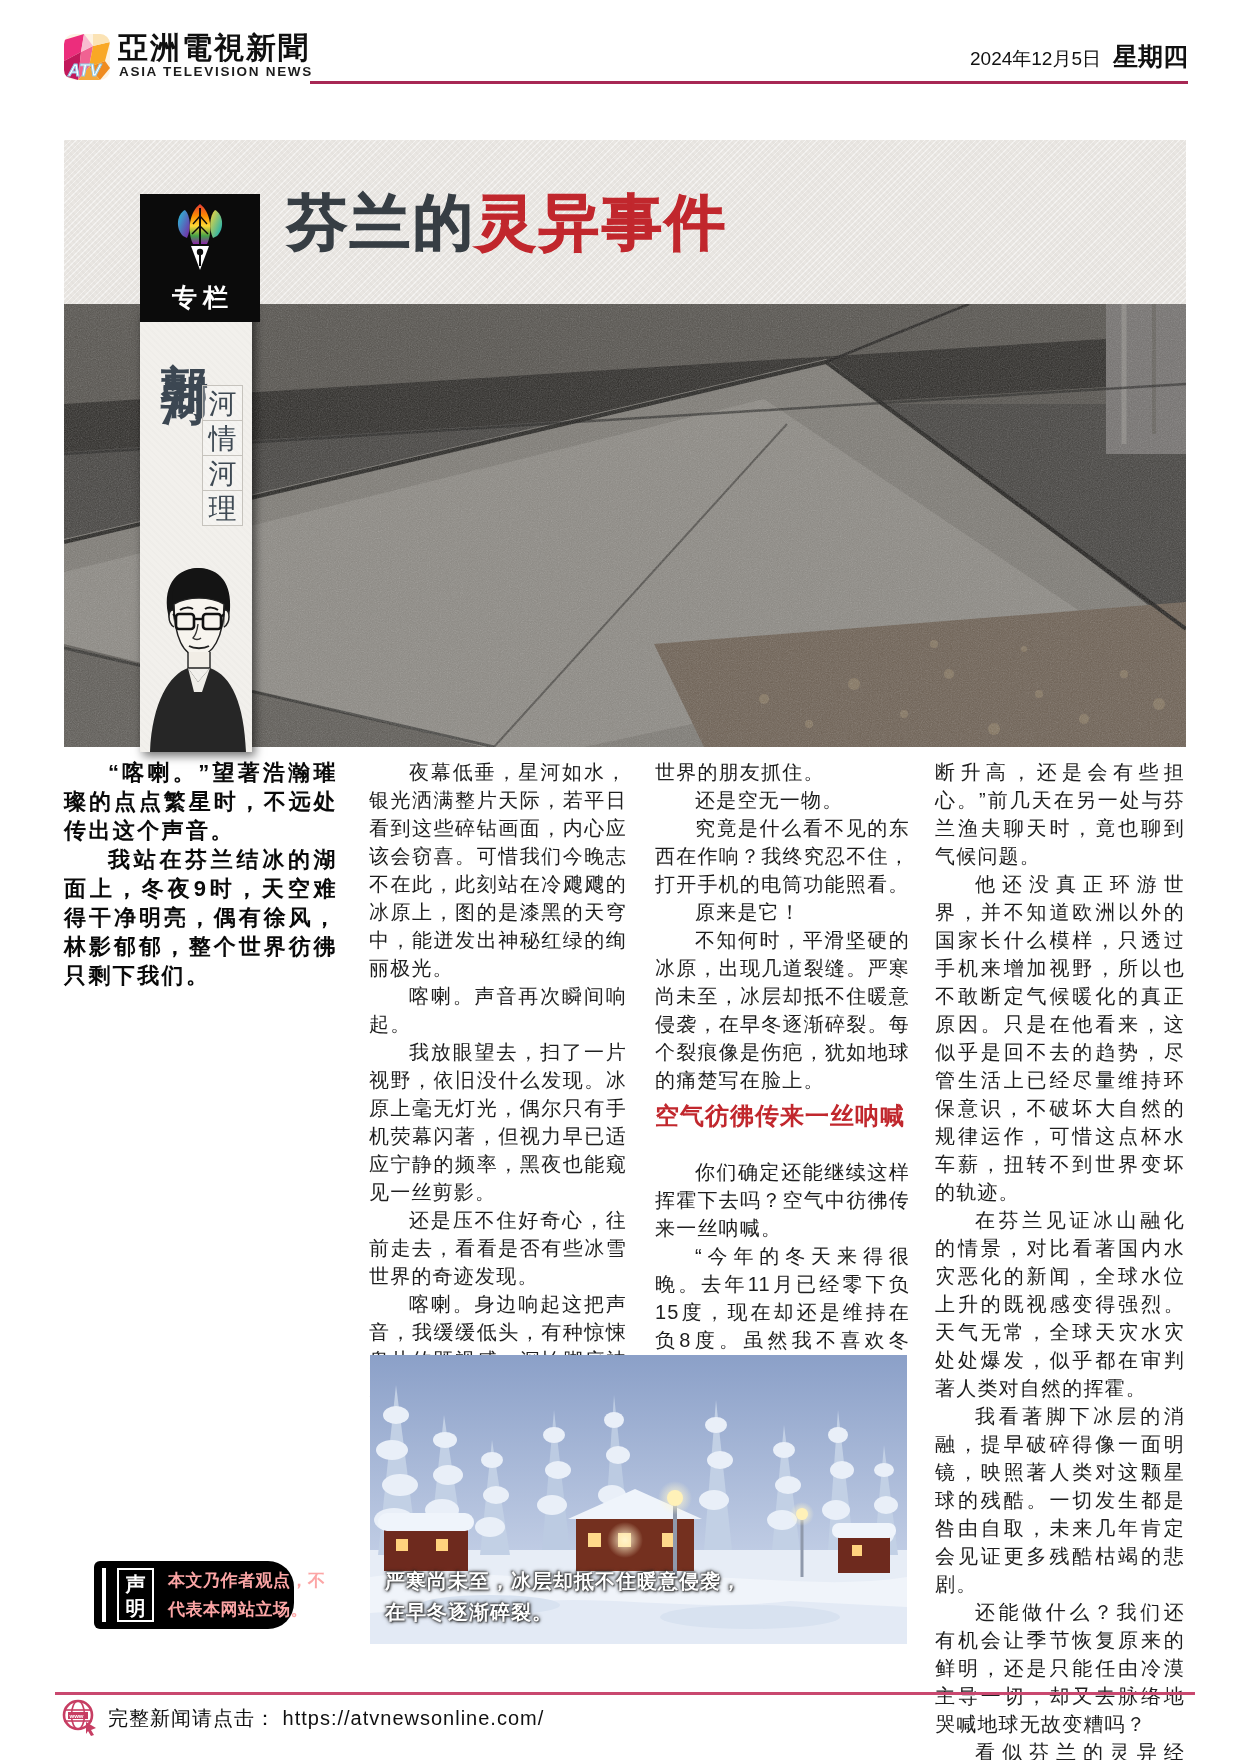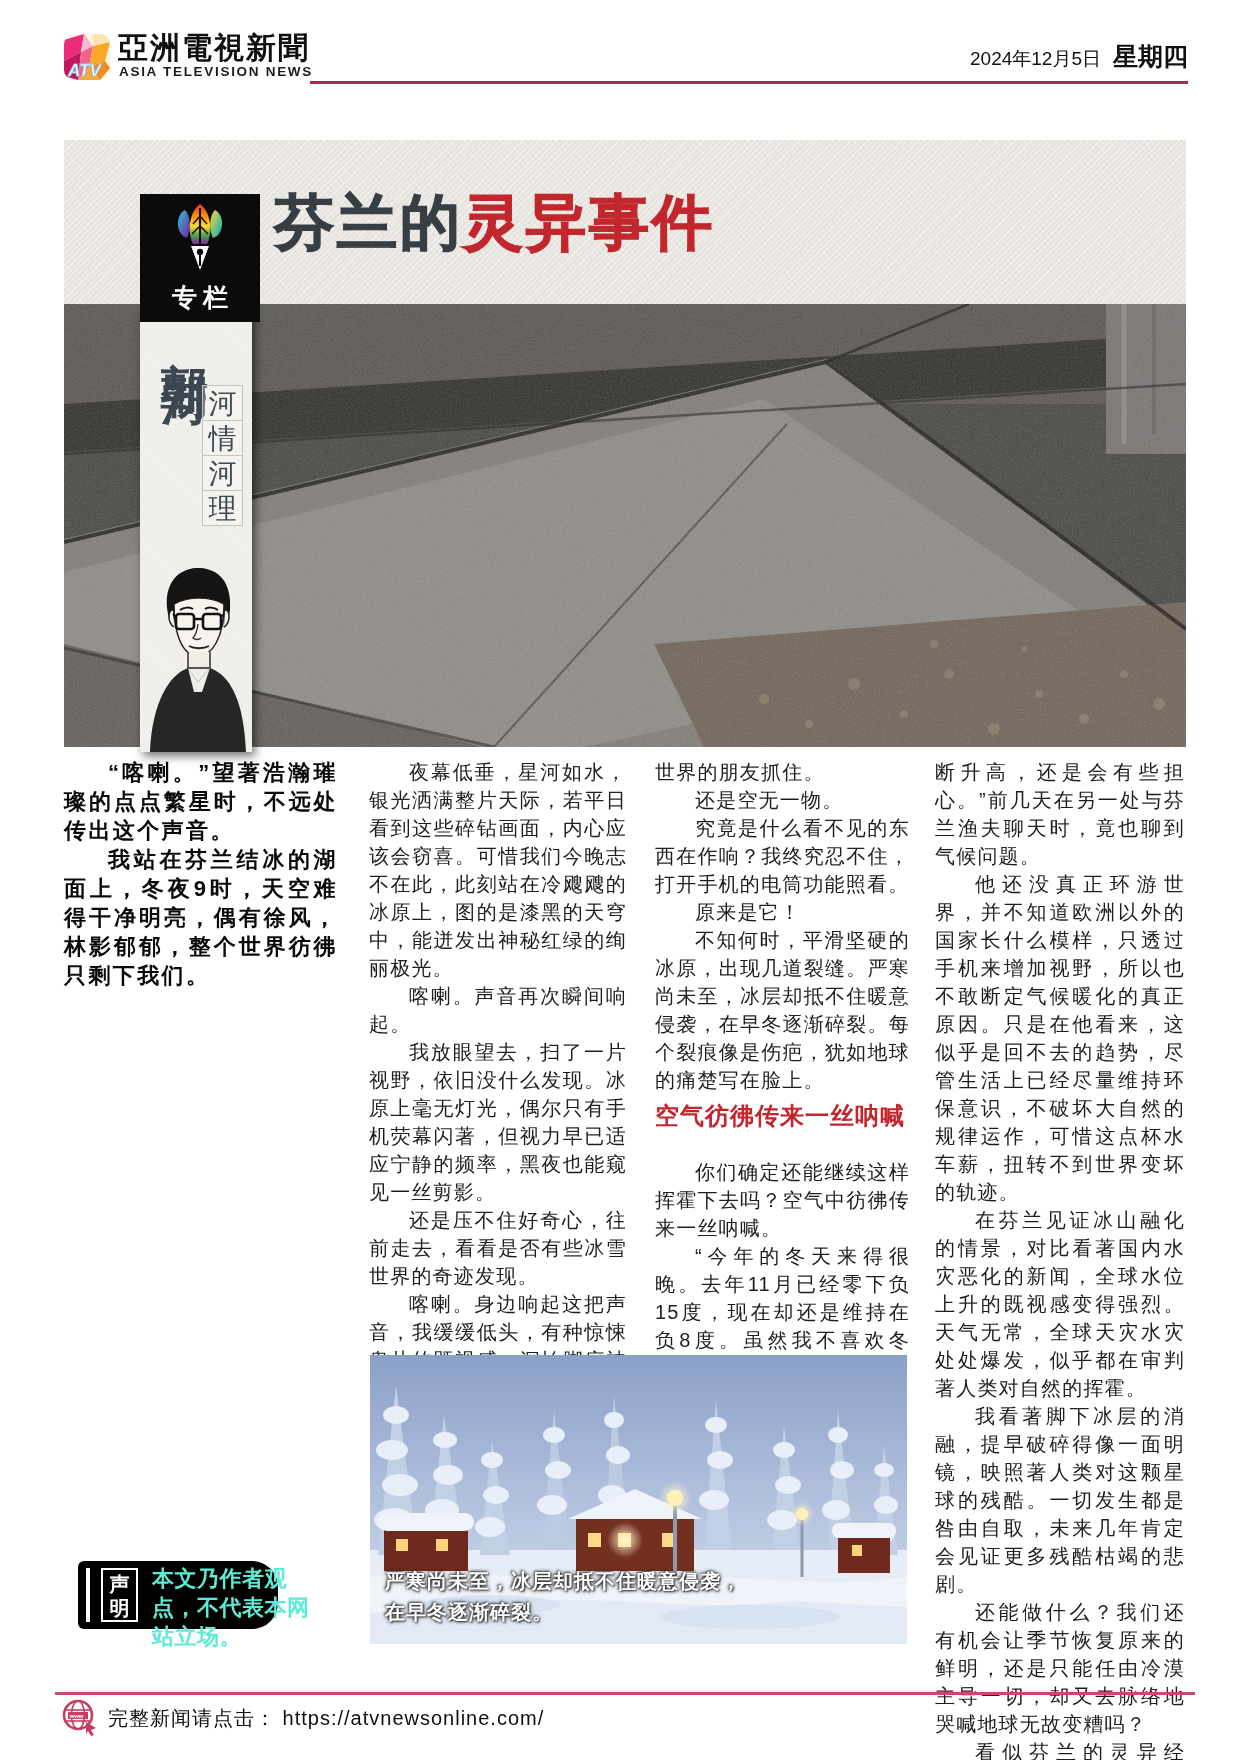--- a/index.html
+++ b/index.html
@@ -19,21 +19,21 @@
   .date-txt{font-size:19px;}
   .weekday-txt{font-size:25px;font-weight:900;}
 
   
   .hero-band{position:absolute;left:64px;top:140px;width:1122px;height:164px;background-color:#e9e6e2;
     background-image:repeating-linear-gradient(45deg,rgba(0,0,0,.015) 0 2px,transparent 2px 5px),
                      repeating-linear-gradient(-45deg,rgba(255,255,255,.5) 0 1px,transparent 1px 4px);}
   .hero-photo{position:absolute;left:64px;top:304px;width:1122px;height:443px;overflow:hidden;}
   .hero-photo svg{display:block;}
   .headline{position:absolute;left:274px;top:190px;font-size:60px;line-height:66px;font-weight:900;letter-spacing:3px;-webkit-text-stroke:1.2px currentColor;}
-  .headline .t-black{color:var(--slate-title);-webkit-text-stroke:1.2px var(--slate-title);}
+  .headline .t-black{color:var(--slate-title);margin-left:13px;-webkit-text-stroke:1.2px var(--slate-title);}
   .headline .t-red{color:var(--accent-red);-webkit-text-stroke:1.2px var(--accent-red);}
 
   .badge{position:absolute;left:140px;top:180px;width:120px;height:128px;background:var(--badge-black);z-index:6;text-align:center;margin-top:14px;}
   .badge-icon{margin-top:8px;}
   .badge-label{position:absolute;left:0;right:0;bottom:8px;color:#fff;font-size:25px;font-weight:800;letter-spacing:6px;text-indent:6px;}
 
   .strip{position:absolute;left:140px;top:308px;width:112px;height:444px;background:#f2f0ec;z-index:5;
     box-shadow:3px 4px 9px rgba(0,0,0,.55);
     background-image:repeating-linear-gradient(45deg,rgba(0,0,0,.012) 0 2px,transparent 2px 5px);}
   .author-vert{position:absolute;left:14px;top:16px;writing-mode:vertical-rl;font-size:47px;font-weight:900;color:var(--author-slate);letter-spacing:9px;font-family:"Liberation Sans",sans-serif;}
@@ -51,25 +51,25 @@
   #col3{left:655px;width:255px;font-size:20px;line-height:28px;letter-spacing:1.2px;}
   #col4{left:935px;width:250px;font-size:20px;line-height:28px;letter-spacing:1.2px;}
   .subhead{font-size:24px;font-weight:900;color:var(--accent-red);letter-spacing:1px;margin:8px 0 28px;text-indent:0;text-align:left;}
 
   
   .snow-photo{position:absolute;left:370px;top:1355px;width:537px;height:289px;overflow:hidden;}
   .snow-caption{position:absolute;left:15px;bottom:16px;color:#fff;font-size:20px;font-weight:700;line-height:31px;letter-spacing:1px;
     text-shadow:0 0 4px rgba(40,40,40,.95),1px 1px 2px rgba(30,30,30,.9),-1px -1px 2px rgba(30,30,30,.7);}
 
   
-  .disclaimer{position:absolute;left:78px;top:1561px;width:200px;height:68px;background:#000;border-radius:6px 26px 26px 6px;}
+  .disclaimer{position:absolute;left:94px;top:1561px;width:200px;height:68px;background:#000;border-radius:6px 26px 26px 6px;}
   .disc-bar{position:absolute;left:8px;top:7px;bottom:7px;width:4px;background:#fff;}
   .disc-label{position:absolute;left:23px;top:7px;width:37px;height:54px;border:2.5px solid #fff;color:#fff;
     font-size:20px;font-weight:800;line-height:24px;text-align:center;padding-top:2px;}
-  .disc-text{position:absolute;left:74px;top:5px;width:168px;color:#5eead4;font-size:22px;font-weight:700;line-height:29px;letter-spacing:.5px;font-family:Liberation Mono, monospace;}
+  .disc-text{position:absolute;left:74px;top:5px;width:168px;color:#fca5a5;font-size:17px;font-weight:700;line-height:29px;letter-spacing:.5px;}
 
   
   .footer-line{position:absolute;left:55px;top:1692px;width:1140px;height:3px;background:var(--footer-line);}
   .globe{position:absolute;left:60px;top:1698px;width:38px;height:38px;}
   .footer-text{position:absolute;left:108px;top:1705px;font-size:20px;color:#101010;letter-spacing:1px;}
   .footer-text .url{color:#101010;text-decoration:none;}
 </style>
 </head>
 <body>
 

